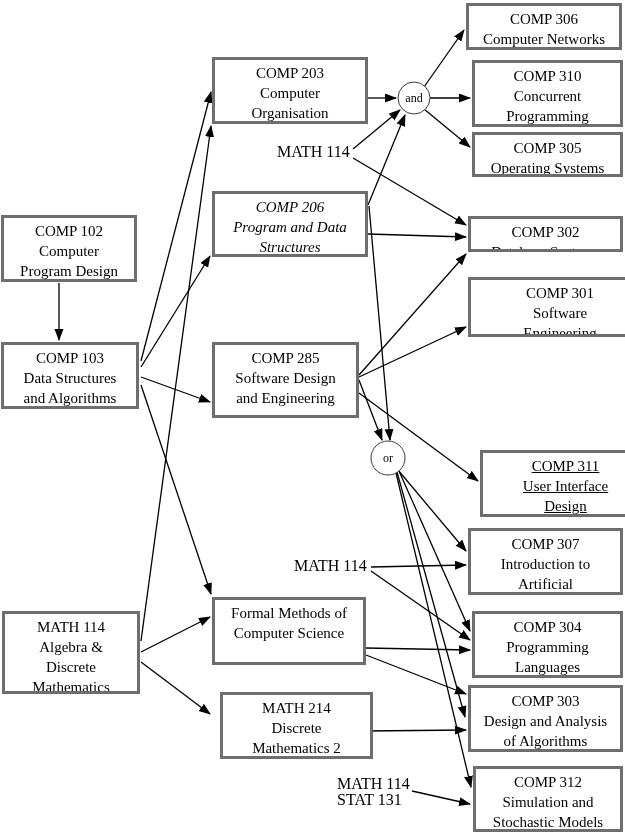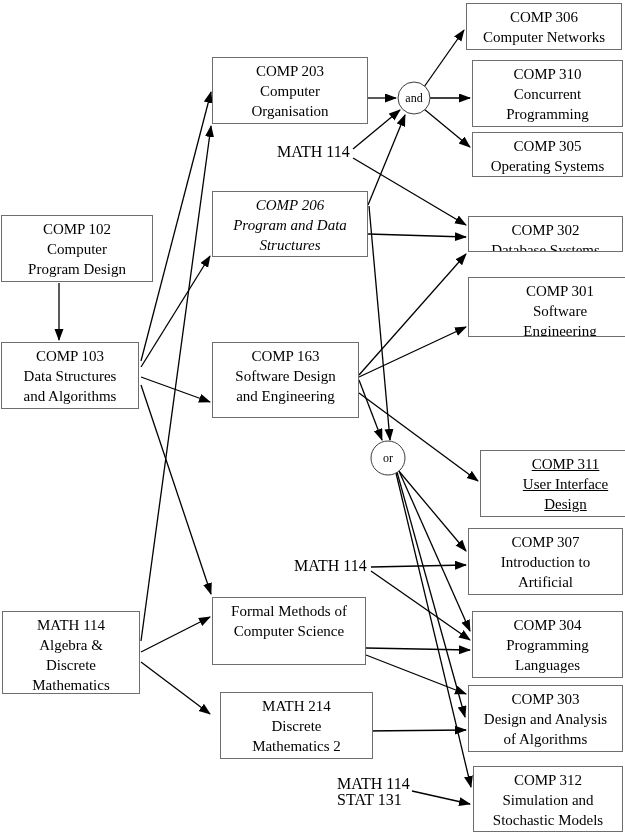--- a/index.html
+++ b/index.html
@@ -7,21 +7,21 @@
     position:relative;
     font-family:"Liberation Serif","DejaVu Serif",serif;
     color:#000;
     overflow:hidden;
   }
   #edge-layer{position:absolute;left:0;top:0;z-index:1;}
   .node{
     position:absolute;
     box-sizing:border-box;
     background:#ffffff;
-    border:1px solid #f9a8d4;
+    border:3px solid #f9a8d4;
     text-align:center;
     padding-top:3px;
     overflow:hidden;
     font-size:15px;
     line-height:20px;
     z-index:2;
   }
   .node-line{white-space:nowrap;}
   .float-label{
     position:absolute;
@@ -80,21 +80,21 @@
         <line x1="412" y1="791" x2="470" y2="804" stroke="#000000" stroke-width="1.3" marker-end="url(#arrowhead)"></line>
       </g>
     <g id="gates-group">
         <circle cx="414" cy="98" r="16" fill="#ffffff" stroke="#3c3c3c" stroke-width="1"></circle>
         <text x="414" y="102" text-anchor="middle" class="gate-label" fill="#000000">and</text>
         <circle cx="388" cy="458" r="17" fill="#ffffff" stroke="#3c3c3c" stroke-width="1"></circle>
         <text x="388" y="462" text-anchor="middle" class="gate-label" fill="#000000">or</text>
       </g>
   </svg>
 
-<div class="node" style="left: 1px; top: 215px; width: 152px; height: 67px; border-color: rgb(110, 110, 110);">
+<div class="node" style="left: 1px; top: 215px; width: 136px; height: 67px; border-color: rgb(110, 110, 110);">
       <div class="node-line">COMP 102</div>
       <div class="node-line">Computer</div>
       <div class="node-line">Program Design</div>
     </div>
     <div class="node" style="left: 1px; top: 342px; width: 138px; height: 67px; border-color: rgb(110, 110, 110);">
       <div class="node-line">COMP 103</div>
       <div class="node-line">Data Structures</div>
       <div class="node-line">and Algorithms</div>
     </div>
     <div class="node" style="left: 2px; top: 611px; width: 138px; height: 83px; border-color: rgb(110, 110, 110);">
@@ -107,21 +107,21 @@
       <div class="node-line">COMP 203</div>
       <div class="node-line">Computer</div>
       <div class="node-line">Organisation</div>
     </div>
     <div class="node" style="left: 212px; top: 191px; width: 156px; height: 66px; border-color: rgb(110, 110, 110); font-style: italic;">
       <div class="node-line">COMP 206</div>
       <div class="node-line">Program and Data</div>
       <div class="node-line">Structures</div>
     </div>
     <div class="node" style="left: 212px; top: 342px; width: 147px; height: 76px; border-color: rgb(110, 110, 110);">
-      <div class="node-line">COMP 163</div>
+      <div class="node-line">COMP 285</div>
       <div class="node-line">Software Design</div>
       <div class="node-line">and Engineering</div>
     </div>
     <div class="node" style="left: 212px; top: 597px; width: 154px; height: 68px; border-color: rgb(110, 110, 110);">
       <div class="node-line">Formal Methods of</div>
       <div class="node-line">Computer Science</div>
     </div>
     <div class="node" style="left: 212px; top: 692px; width: 153px; height: 67px; border-color: rgb(110, 110, 110); margin-left: 8px;">
       <div class="node-line">MATH 214</div>
       <div class="node-line">Discrete</div>

